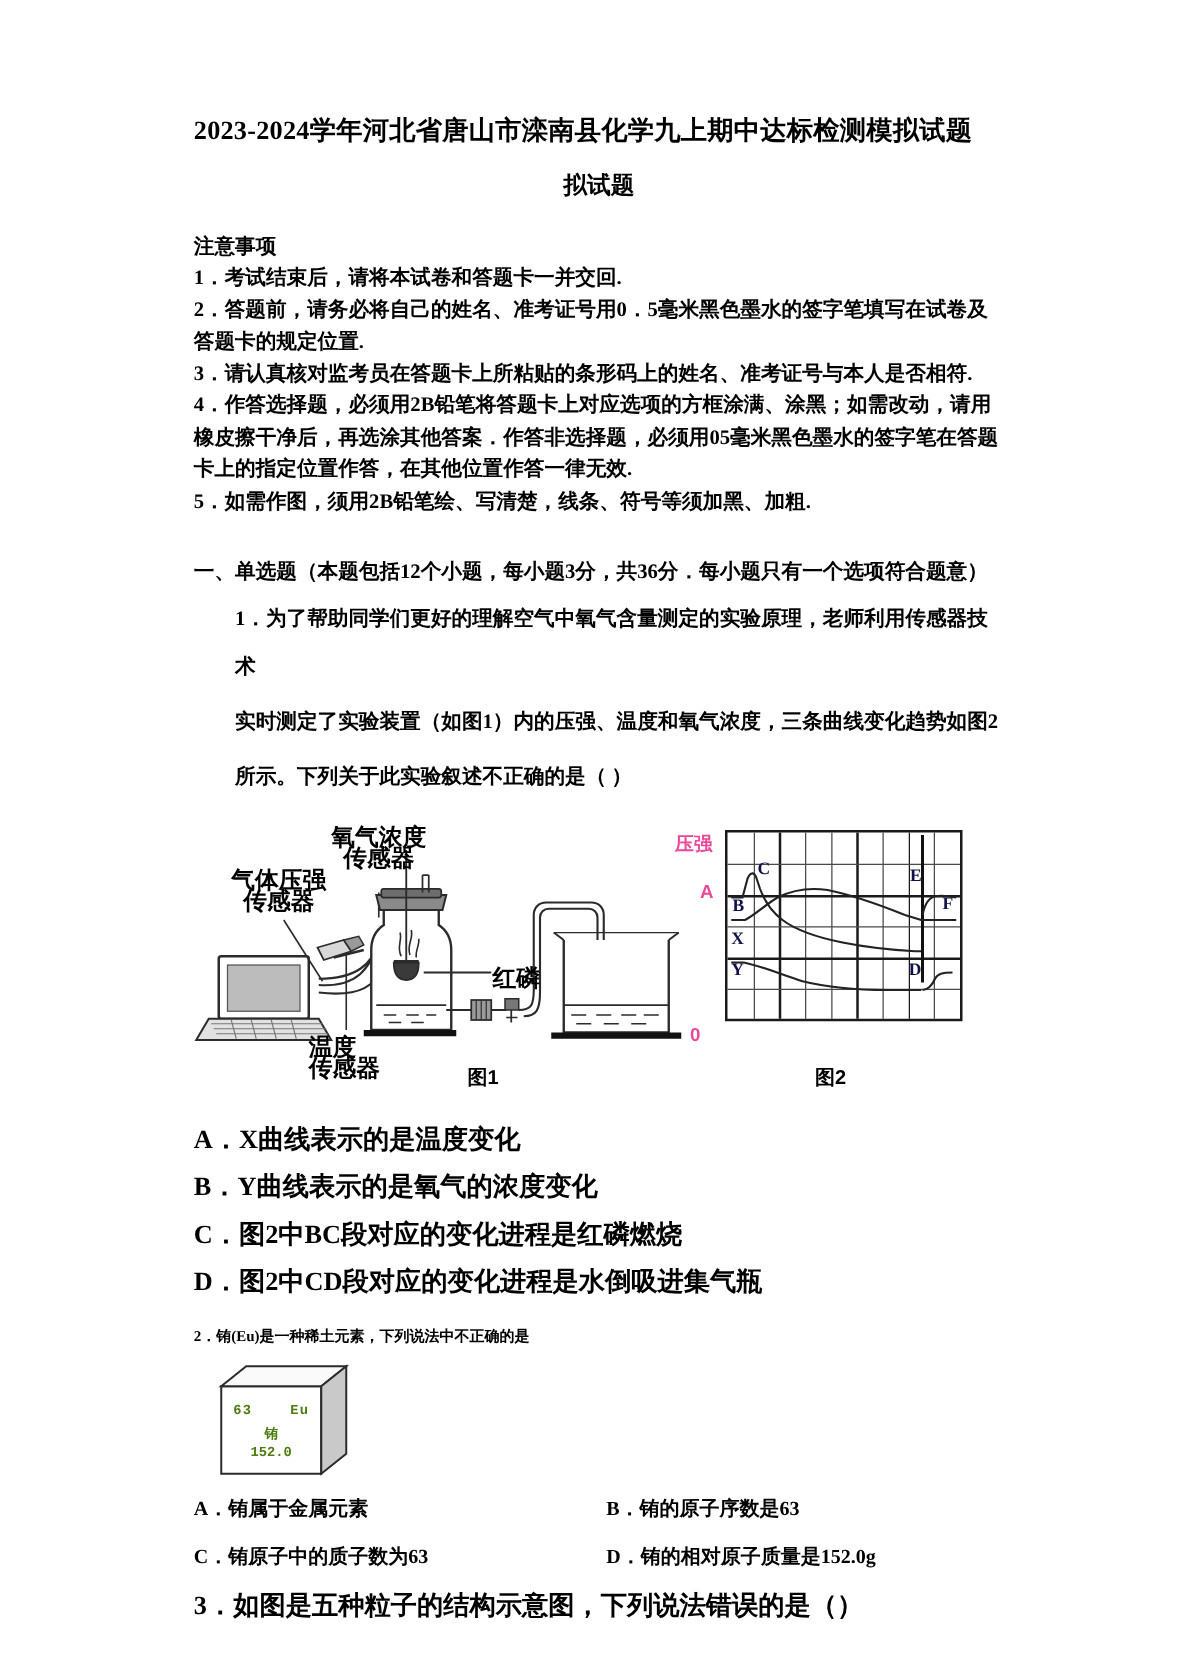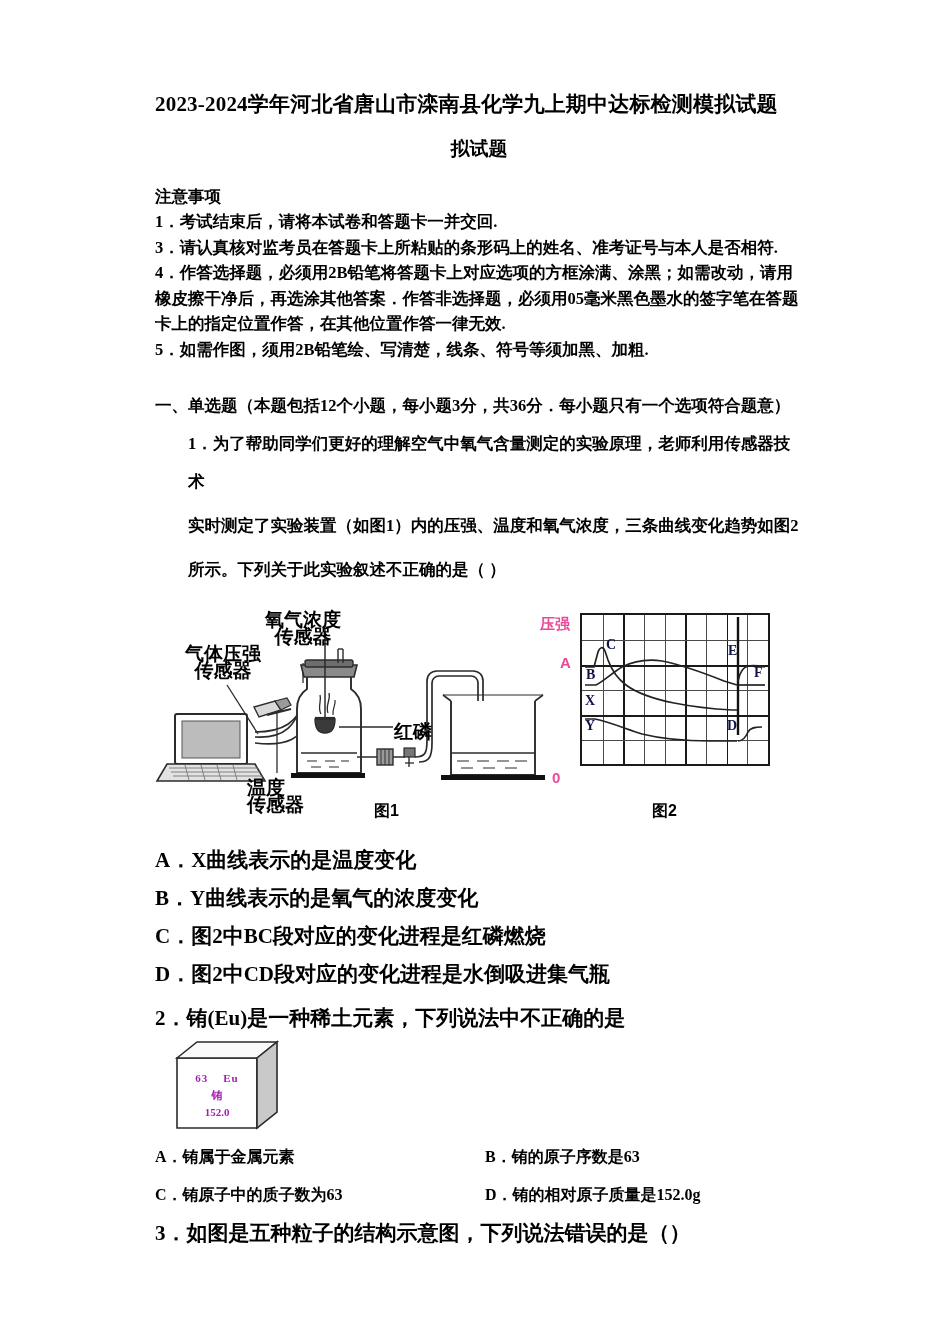--- a/index.html
+++ b/index.html
@@ -72,21 +72,21 @@
     font-weight: bold;
   }
   .q-stem {
     font-size: 16.5px;
     line-height: 38px;
     font-weight: bold;
     margin-top: 6px;
     margin-left: 33px;
   }
   .q-stem-tight {
-    font-size: 21px;
+    font-size: 12px;
     line-height: 27px;
     font-weight: bold;
     margin-top: 4px;
   }
   .opt-row {
     font-size: 21px;
     line-height: 38px;
     font-weight: bold;
   }
   .opt-2col {
@@ -171,20 +171,21 @@
 
 <div class="page">
 <div class="content">
 
   <div class="doc-title">2023-2024学年河北省唐山市滦南县化学九上期中达标检测模拟试题</div>
   <div class="doc-subtitle">拟试题</div>
 
   <div class="notice">
     <div class="notice-head">注意事项</div>
     <div class="notice-item">1．考试结束后，请将本试卷和答题卡一并交回.</div>
+    <div class="notice-item">2．答题前，请务必将自己的姓名、准考证号用0．5毫米黑色墨水的签字笔填写在试卷及答题卡的规定位置.</div>
     <div class="notice-item">3．请认真核对监考员在答题卡上所粘贴的条形码上的姓名、准考证号与本人是否相符.</div>
     <div class="notice-item">4．作答选择题，必须用2B铅笔将答题卡上对应选项的方框涂满、涂黑；如需改动，请用橡皮擦干净后，再选涂其他答案．作答非选择题，必须用05毫米黑色墨水的签字笔在答题卡上的指定位置作答，在其他位置作答一律无效.</div>
     <div class="notice-item">5．如需作图，须用2B铅笔绘、写清楚，线条、符号等须加黑、加粗.</div>
   </div>
 
   <div class="section-head">一、单选题（本题包括12个小题，每小题3分，共36分．每小题只有一个选项符合题意）</div>
 
   <div class="q-stem">1．为了帮助同学们更好的理解空气中氧气含量测定的实验原理，老师利用传感器技术</div>
   <div class="q-stem">实时测定了实验装置（如图1）内的压强、温度和氧气浓度，三条曲线变化趋势如图2</div>
   <div class="q-stem">所示。下列关于此实验叙述不正确的是（    ）</div>
@@ -354,21 +355,21 @@
   <div class="q-stem-tight" style="margin-top:12px;">2．铕(Eu)是一种稀土元素，下列说法中不正确的是</div>
 
   <div class="cube-wrap">
     <svg width="130" height="96" viewBox="0 0 130 96">
 
       <path d="M4 20 L84 20 L84 90 L4 90 Z" fill="#ffffff" stroke="#2b2b2b" stroke-width="1.6"></path>
       <path d="M4 20 L24 4 L104 4 L84 20 Z" fill="#fafafa" stroke="#2b2b2b" stroke-width="1.6"></path>
       <path d="M84 20 L104 4 L104 74 L84 90 Z" fill="#c9c9c9" stroke="#2b2b2b" stroke-width="1.6"></path>
     </svg>
     <div style="position:absolute; left:4px; top:20px; width:80px; text-align:center;
-                font-family:Liberation Serif, serif; font-weight:bold; color:#a21caf;">
+                font-family:Liberation Mono, monospace; font-weight:bold; color:#4d7c0f;">
       <div style="font-size:11px; margin-top:14px; letter-spacing:1px;">
         <span>63</span>
         &nbsp;&nbsp;
         <span>Eu</span>
       </div>
       <div style="font-size:11px; margin-top:4px;">铕</div>
       <div style="font-size:11px; margin-top:3px;">152.0</div>
     </div>
   </div>
 

